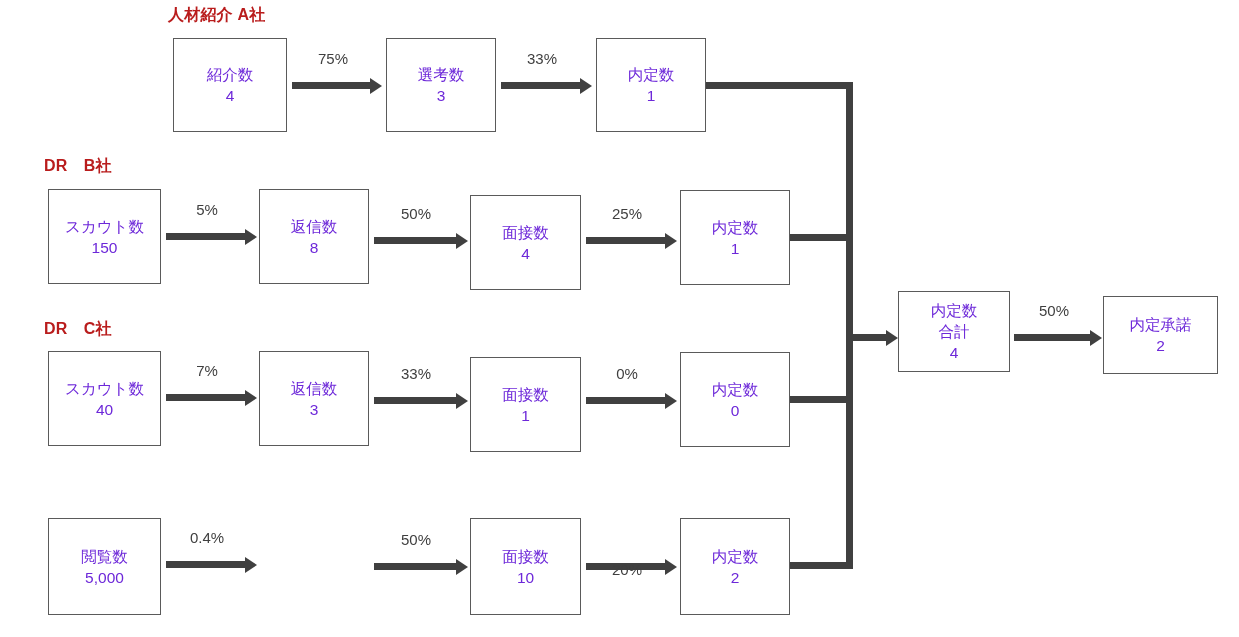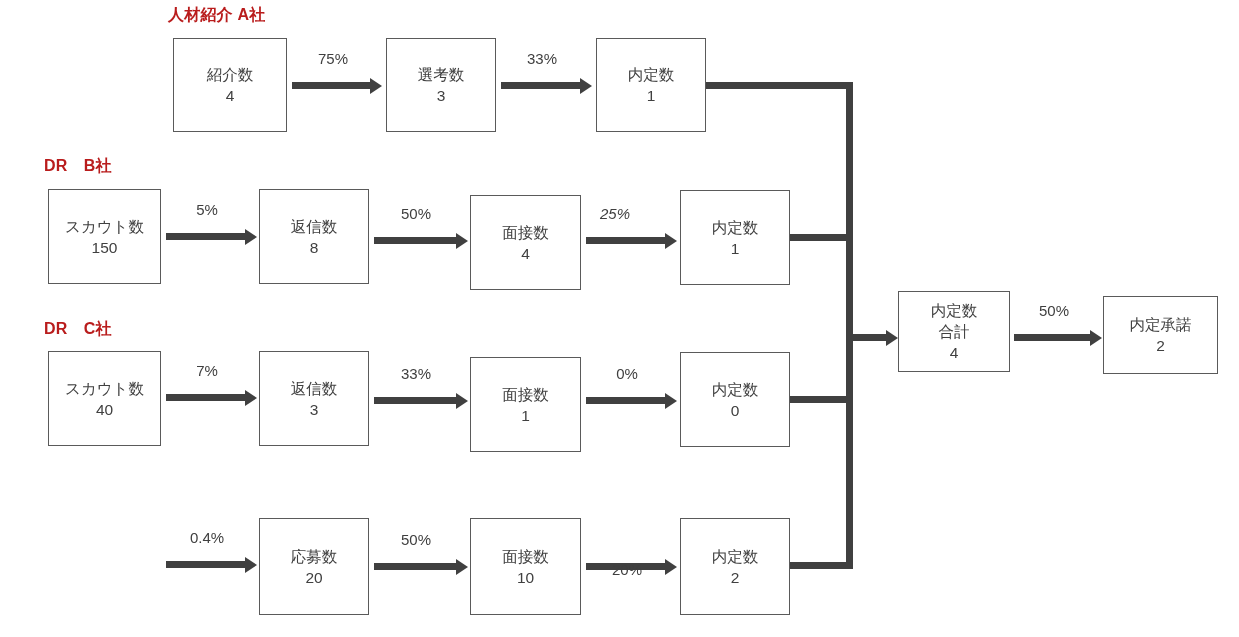--- a/index.html
+++ b/index.html
@@ -34,21 +34,21 @@
   
   .node {
     position: absolute;
     box-sizing: border-box;
     border: 1.6px solid #5a5a5a;
     background: #ffffff;
     display: flex;
     flex-direction: column;
     align-items: center;
     justify-content: center;
-    color: #404040;
+    color: #6d28d9;
     font-size: 15.5px;
     line-height: 21px;
     white-space: nowrap;
   }
   .node .n-label { display: block; }
   .node .n-sub   { display: block; }
   .node .n-value { display: block; }
 
   
   .arrow {
@@ -139,21 +139,21 @@
 
   <div class="arrow" style="left:374px; top:237px; width:83px;"></div>
   <div class="pct" style="left:378px; top:205px; width:76px;">50%</div>
 
   <div class="node" style="left:470px; top:195px; width:111px; height:95px;">
     <span class="n-label">面接数</span>
     <span class="n-value">4</span>
   </div>
 
   <div class="arrow" style="left:586px; top:237px; width:80px;"></div>
-  <div class="pct" style="left:578px; top:205px; width:74px;font-style:italic;">25%</div>
+  <div class="pct" style="left:590px; top:205px; width:74px;">25%</div>
 
   <div class="node" style="left:680px; top:190px; width:110px; height:95px;">
     <span class="n-label">内定数</span>
     <span class="n-value">1</span>
   </div>
 
   <div class="node" style="left:48px; top:351px; width:113px; height:95px;">
     <span class="n-label">スカウト数</span>
     <span class="n-value">40</span>
   </div>
@@ -175,28 +175,28 @@
   </div>
 
   <div class="arrow" style="left:586px; top:397px; width:80px;"></div>
   <div class="pct" style="left:590px; top:365px; width:74px;">0%</div>
 
   <div class="node" style="left:680px; top:352px; width:110px; height:95px;">
     <span class="n-label">内定数</span>
     <span class="n-value">0</span>
   </div>
 
+  <div class="node" style="left:48px; top:518px; width:113px; height:97px;">
+    <span class="n-label">閲覧数</span>
+    <span class="n-value">5,000</span>
+  </div>
 
   <div class="arrow" style="left:166px; top:561px; width:80px;"></div>
   <div class="pct" style="left:168px; top:529px; width:78px;">0.4%</div>
 
-  <div class="node" style="left:259px; top:518px; width:110px; height:97px;">
-    <span class="n-label">応募数</span>
-    <span class="n-value">20</span>
-  </div>
 
   <div class="arrow" style="left:374px; top:563px; width:83px;"></div>
   <div class="pct" style="left:378px; top:531px; width:76px;">50%</div>
 
   <div class="node" style="left:470px; top:518px; width:111px; height:97px;">
     <span class="n-label">面接数</span>
     <span class="n-value">10</span>
   </div>
 
   <div class="arrow" style="left:586px; top:563px; width:80px;"></div>

